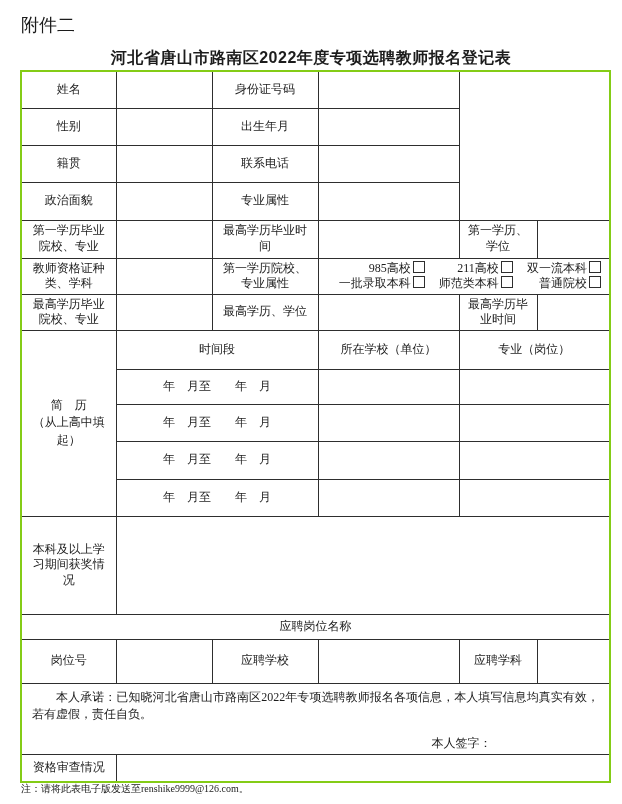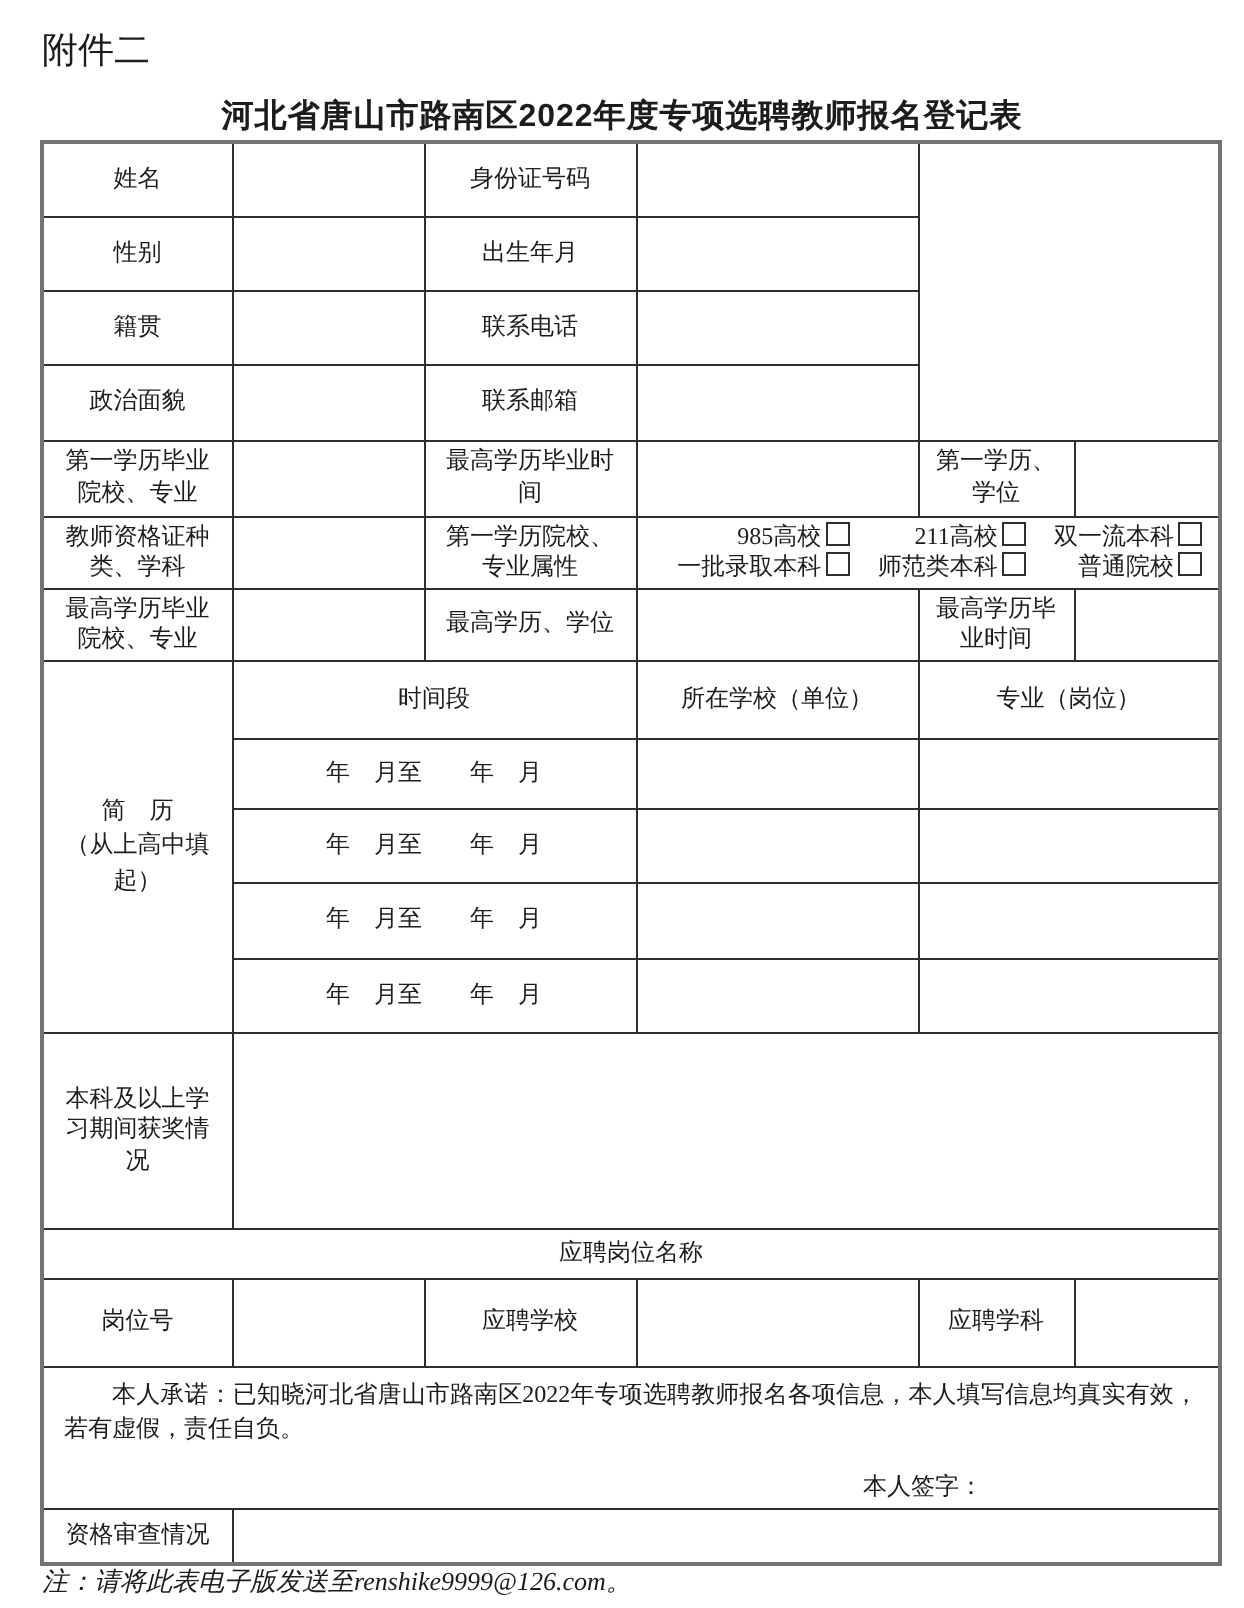--- a/index.html
+++ b/index.html
@@ -10,42 +10,42 @@
   }
   .attachment { position:absolute; left:21px; top:13px; font-size:18px; }
   .page-title {
     position:absolute; left:0; top:48px; width:622px;
     text-align:center; font-weight:bold; font-size:16px;
     font-family:"Liberation Sans", sans-serif; letter-spacing:0.5px;
   }
   table.form {
     position:absolute; left:20px; top:70px; width:589px;
     border-collapse:collapse; table-layout:fixed;
-    border:2px solid #737373;
+    border:2px solid #84cc16;
   }
   td {
     border:1px solid #2e2e2e; vertical-align:middle;
     text-align:center; font-size:12px; line-height:1.3;
     padding:1px 8px; overflow:hidden; word-break:break-all;
   }
   td.np { padding:1px 4px; }
   td.val { padding:1px 4px; }
   .cbx-cell { padding:2px 8px 2px 18px;margin-top:32px; }
   .cb-line { display:grid; grid-template-columns:1fr 1fr 1fr; justify-items:end; }
   .cb-item { white-space:nowrap; }
   .cb {
     display:inline-block; width:10px; height:10px;
     border:1px solid #2e2e2e; margin-left:2px; vertical-align:-1px;
     background:#fff;
   }
   .resume-label div { line-height:1.45; }
   .pledge-cell { text-align:left; vertical-align:top; padding:5px 10px 2px 10px;border-radius:28px; }
   .pledge-text { text-indent:2em; text-align:justify; line-height:1.45; }
   .signature { margin-top:13px; padding-left:292px;text-align:center; }
-  .note { position:absolute; left:21px; top:782px; font-size:13px;font-style:italic; }
+  .note { position:absolute; left:21px; top:782px; font-size:10px; }
 </style>
 </head>
 <body>
 
 <div class="attachment">附件二</div>
 <div class="page-title">河北省唐山市路南区2022年度专项选聘教师报名登记表</div>
 
 <table class="form">
   <colgroup>
     <col style="width:95px">
@@ -72,21 +72,21 @@
   </tr>
   <tr style="height:37px">
     <td>籍贯</td>
     <td class="val"></td>
     <td>联系电话</td>
     <td class="val"></td>
   </tr>
   <tr style="height:38px">
     <td>政治面貌</td>
     <td class="val"></td>
-    <td>联系邮箱</td>
+    <td>专业属性</td>
     <td class="val"></td>
   </tr>
 
   <tr style="height:38px">
     <td>第一学历毕业院校、专业</td>
     <td class="val"></td>
     <td>最高学历毕业时间</td>
     <td class="val"></td>
     <td class="np">第一学历、学位</td>
     <td class="val"></td>

